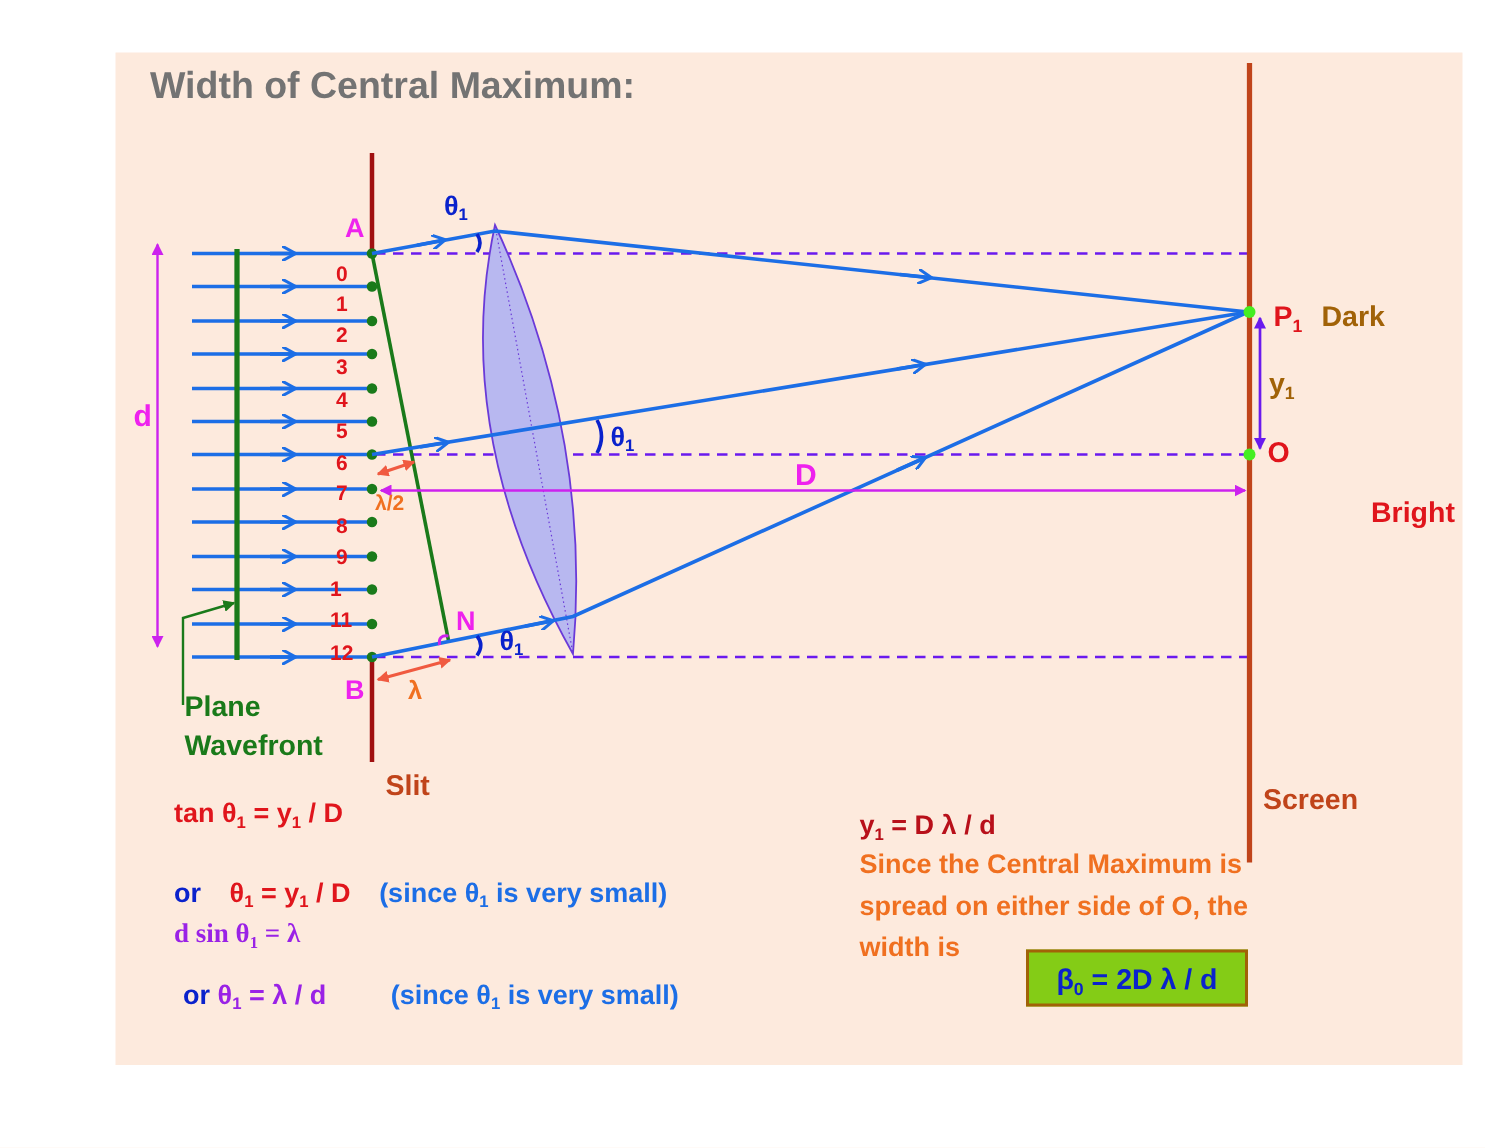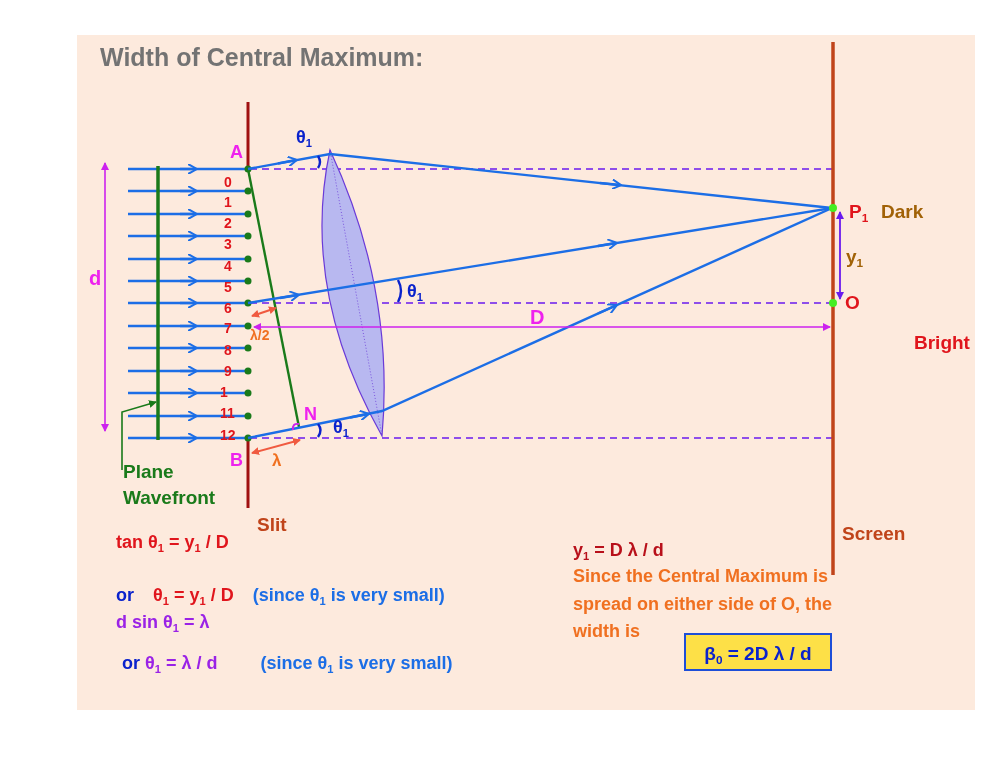--- a/index.html
+++ b/index.html
@@ -13,21 +13,21 @@
   .lbl-blue { color:#0a22cc; }
   .lbl-sky { color:#1c6ee6; }
   .lbl-purple { color:#9a22e6; }
   .lbl-orange { color:#f07020; }
   .lbl-green { color:#1a7a1a; }
   .lbl-brown { color:#c0441a; }
   .lbl-gray { color:#a16207; }
   .num { font-size:14px; color:#e0151c; }
   sub { font-size:0.62em; vertical-align:-0.35em; }
   .eq { font-size:18px; }
-  .beta-box { position:absolute; left:684px; top:633px; width:148px; height:38px; background:#fde047; border:2px solid #1d4ed8; box-sizing:border-box; }
+  .beta-box { position:absolute; left:684px; top:633px; width:148px; height:38px; background:#84cc16; border:2px solid #a16207; box-sizing:border-box; }
   .beta-box .t { position:static; display:block; text-align:center; padding-top:9px; font-size:19px; color:#0a22cc; }
 </style>
 </head>
 <body>
 
 <div id="slide"></div>
 
 <svg id="diagram" viewBox="0 0 990 765">
   <defs>
     <marker id="arrBlue" markerWidth="10" markerHeight="10" refX="8" refY="5" orient="auto" markerUnits="userSpaceOnUse">
@@ -197,21 +197,21 @@
 <div class="t lbl-brown" style="left:842px;top:524px;font-size:19px;">Screen</div>
 
 <div class="t eq lbl-red" style="left:116px;top:533px;">
   <span>tan θ</span><sub>1</sub><span> = y</span><sub>1</sub><span> / D</span>
 </div>
 <div class="t eq" style="left:116px;top:586px;">
   <span class="lbl-blue">or</span>
   <span class="lbl-red" style="margin-left:14px;"><span>θ</span><sub>1</sub><span> = y</span><sub>1</sub><span> / D</span></span>
   <span class="lbl-sky" style="margin-left:14px;"><span>(since θ</span><sub>1</sub><span> is very small)</span></span>
 </div>
-<div class="t eq lbl-purple" style="left:116px;top:613px;">
+<div class="t eq lbl-purple" style="left:116px;top:613px;font-family:Liberation Serif, serif;">
   <span>d sin θ</span><sub>1</sub><span> = λ</span>
 </div>
 <div class="t eq" style="left:122px;top:654px;">
   <span class="lbl-blue">or</span>
   <span class="lbl-purple"><span>θ</span><sub>1</sub><span> = λ / d</span></span>
   <span class="lbl-sky" style="margin-left:38px;"><span>(since θ</span><sub>1</sub><span> is very small)</span></span>
 </div>
 
 <div class="t eq" style="left:573px;top:541px;color:#b8101a;">
   <span>y</span><sub>1</sub><span> = D λ / d</span>

